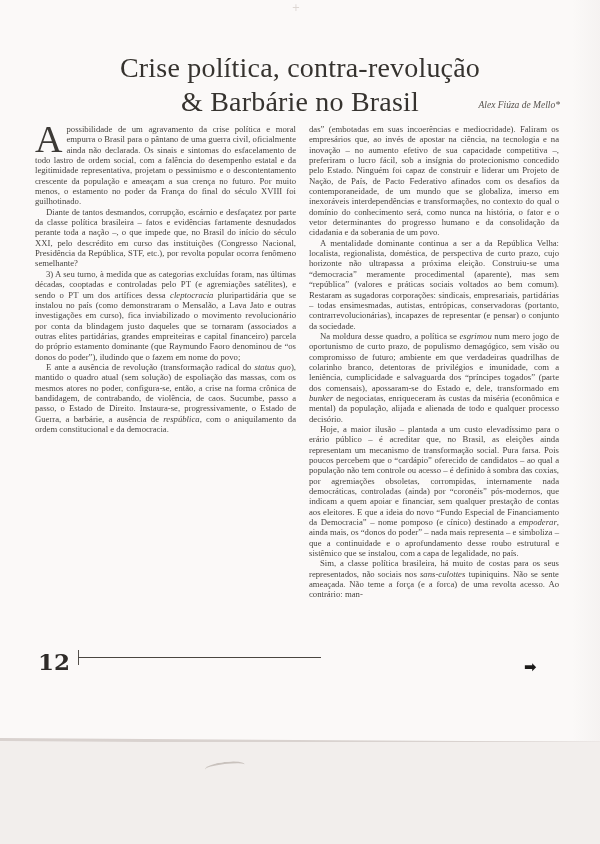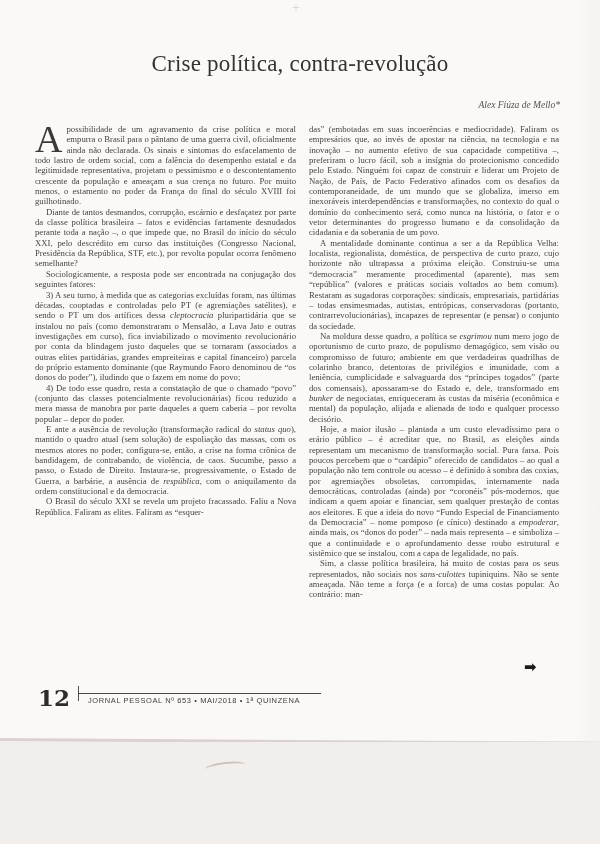--- a/index.html
+++ b/index.html
@@ -25,21 +25,21 @@
     border-top:2px solid rgba(150,140,134,.45);
     border-radius:50%;transform:rotate(-7deg);
   }
   .reg-mark-top{
     position:absolute;left:290px;top:2px;width:12px;height:12px;
     color:#ddd7d3;font:10px "DejaVu Sans",sans-serif;text-align:center;
   }
   .title{
     position:absolute;left:40px;top:32px;width:520px;
     text-align:center;color:#36332f;
-    font-size:23px;line-height:34px;font-weight:400;
+    font-size:28px;line-height:34px;font-weight:400;
     letter-spacing:.2px;
   }
   .author{
     position:absolute;left:40px;top:100px;width:520px;
     text-align:right;font-style:italic;
     font-size:9.5px;color:#55514c;
   }
   .columns{
     position:absolute;left:35px;top:124px;width:524px;
     display:flex;gap:13px;
@@ -56,21 +56,21 @@
   .dropcap{
     float:left;font-size:38px;line-height:29px;
     padding:1px 4px 0 0;color:#3d3a36;
   }
   .continuation-arrow{
     position:absolute;left:524px;top:658px;
     font-family:"DejaVu Sans",sans-serif;
     font-size:15px;color:#1c1b1a;font-weight:bold;
   }
   .footer{
-    position:absolute;left:38px;top:684px;width:400px;height:40px;
+    position:absolute;left:38px;top:648px;width:400px;height:40px;
   }
   .footer-page-number{
     position:absolute;left:0;top:0;
     font-size:23px;font-weight:bold;color:#2e2b28;
     font-family:"DejaVu Serif","Liberation Serif",serif;
   }
   .footer-crop-mark{
     position:absolute;left:40px;top:2px;width:1px;height:15px;
     background:#55514c;
   }
@@ -89,50 +89,47 @@
   }
 </style>
 </head>
 <body>
 
 <div class="scan-page">
   <div class="reg-mark-top">+</div>
 
   <h1 class="title">
     <span>Crise política, contra-revolução</span><br>
+    <span>&amp; Barbárie no Brasil</span>
   </h1>
 
   <div class="author">Alex Fiúza de Mello*</div>
 
   <div class="columns">
     <div class="col col-left">
         <p class="para noindent"><span class="dropcap">A</span><span>possibilidade de um agravamento da crise política e moral empurra o Brasil para o pântano de uma guerra civil, oficialmente ainda não declarada. Os sinais e sintomas do esfacelamento de todo lastro de ordem social, com a falência do desempenho estatal e da legitimidade representativa, projetam o pessimismo e o descontentamento crescente da população e ameaçam a sua crença no futuro. Por muito menos, o estamento no poder da França do final do século XVIII foi guilhotinado.</span></p>
         <p class="para"><span>Diante de tantos desmandos, corrupção, escárnio e desfaçatez por parte da classe política brasileira – fatos e evidências fartamente desnudados perante toda a nação –, o que impede que, no Brasil do início do século XXI, pelo descrédito em curso das instituições (Congresso Nacional, Presidência da República, STF, etc.), por revolta popular ocorra fenômeno semelhante?</span></p>
-        <p class="para"><span>Sociologicamente, a resposta pode ser encontrada na conjugação dos seguintes fatores:</span></p>
         <p class="para"><span>3) A seu turno, à medida que as categorias excluídas foram, nas últimas décadas, cooptadas e controladas pelo PT (e agremiações satélites), e sendo o PT um dos artífices dessa </span><em>cleptocracia</em><span> pluripartidária que se instalou no país (como demonstraram o Mensalão, a Lava Jato e outras investigações em curso), fica inviabilizado o movimento revolucionário por conta da blindagem justo daqueles que se tornaram (associados a outras elites partidárias, grandes empreiteiras e capital financeiro) parcela do próprio estamento dominante (que Raymundo Faoro denominou de “os donos do poder”), iludindo que o fazem em nome do povo;</span></p>
-        <p class="para"><span>4) De todo esse quadro, resta a constatação de que o chamado “povo” (conjunto das classes potencialmente revolucionárias) ficou reduzido a mera massa de manobra por parte daqueles a quem caberia – por revolta popular – depor do poder.</span></p>
         <p class="para"><span>E ante a ausência de revolução (transformação radical do </span><em>status quo</em><span>), mantido o quadro atual (sem solução) de espoliação das massas, com os mesmos atores no poder, configura-se, então, a crise na forma crônica de bandidagem, de contrabando, de violência, de caos. Sucumbe, passo a passo, o Estado de Direito. Instaura-se, progressivamente, o Estado de Guerra, a barbárie, a ausência de </span><em>respública</em><span>, com o aniquilamento da ordem constitucional e da democracia.</span></p>
-        <p class="para"><span>O Brasil do século XXI se revela um projeto fracassado. Faliu a Nova República. Faliram as elites. Faliram as “esquer-</span></p>
       </div>
     <div class="col col-right">
         <p class="para noindent"><span>das” (embotadas em suas incoerências e mediocridade). Faliram os empresários que, ao invés de apostar na ciência, na tecnologia e na inovação – no aumento efetivo de sua capacidade competitiva –, preferiram o lucro fácil, sob a insígnia do protecionismo concedido pelo Estado. Ninguém foi capaz de construir e liderar um Projeto de Nação, de País, de Pacto Federativo afinados com os desafios da contemporaneidade, de um mundo que se globaliza, imerso em inexoráveis interdependências e transformações, no contexto do qual o domínio do conhecimento será, como nunca na história, o fator e o vetor determinantes do progresso humano e da consolidação da cidadania e da soberania de um povo.</span></p>
         <p class="para"><span>A mentalidade dominante continua a ser a da República Velha: localista, regionalista, doméstica, de perspectiva de curto prazo, cujo horizonte não ultrapassa a próxima eleição. Construiu-se uma “democracia” meramente procedimental (aparente), mas sem “república” (valores e práticas sociais voltados ao bem comum). Restaram as sugadoras corporações: sindicais, empresariais, partidárias – todas ensimesmadas, autistas, entrópicas, conservadoras (portanto, contrarrevolucionárias), incapazes de representar (e pensar) o conjunto da sociedade.</span></p>
         <p class="para"><span>Na moldura desse quadro, a política se </span><em>esgrimou</em><span> num mero jogo de oportunismo de curto prazo, de populismo demagógico, sem visão ou compromisso de futuro; ambiente em que verdadeiras quadrilhas de colarinho branco, detentoras de privilégios e imunidade, com a leniência, cumplicidade e salvaguarda dos “príncipes togados” (parte dos comensais), apossaram-se do Estado e, dele, transformado em </span><em>bunker</em><span> de negociatas, enriqueceram às custas da miséria (econômica e mental) da população, alijada e alienada de todo e qualquer processo decisório.</span></p>
         <p class="para"><span>Hoje, a maior ilusão – plantada a um custo elevadíssimo para o erário público – é acreditar que, no Brasil, as eleições ainda representam um mecanismo de transformação social. Pura farsa. Pois poucos percebem que o “cardápio” oferecido de candidatos – ao qual a população não tem controle ou acesso – é definido à sombra das coxias, por agremiações obsoletas, corrompidas, internamente nada democráticas, controladas (ainda) por “coronéis” pós-modernos, que indicam a quem apoiar e financiar, sem qualquer prestação de contas aos eleitores. E que a ideia do novo “Fundo Especial de Financiamento da Democracia” – nome pomposo (e cínico) destinado a </span><em>empoderar</em><span>, ainda mais, os “donos do poder” – nada mais representa – e simboliza – que a continuidade e o aprofundamento desse roubo estrutural e sistêmico que se instalou, com a capa de legalidade, no país.</span></p>
-        <p class="para"><span>Sim, a classe política brasileira, há muito de costas para os seus representados, não sociais nos </span><em>sans-culottes</em><span> tupiniquins. Não se sente ameaçada. Não teme a força (e a forca) de uma costas popular. Ao contrário: man-</span></p>
+        <p class="para"><span>Sim, a classe política brasileira, há muito de costas para os seus representados, não sociais nos </span><em>sans-culottes</em><span> tupiniquins. Não se sente ameaçada. Não teme a força (e a forca) de uma revolta acesso. Ao contrário: man-</span></p>
       </div>
   </div>
 
   <span class="continuation-arrow">➡</span>
 
   <div class="footer">
     <span class="footer-page-number">12</span>
     <span class="footer-crop-mark"></span>
     <span class="footer-rule"></span>
-    <span class="footer-issue">JORNAL PESSOAL Nº 653 • MAI/2018 • 1ª QUINZENA</span>
   </div>
 
   <div class="right-edge-shade"></div>
 </div>
 
 <div class="page-edge"></div>
 <div class="scanner-bed"></div>
 <div class="smudge"></div>
 
 </body></html>

